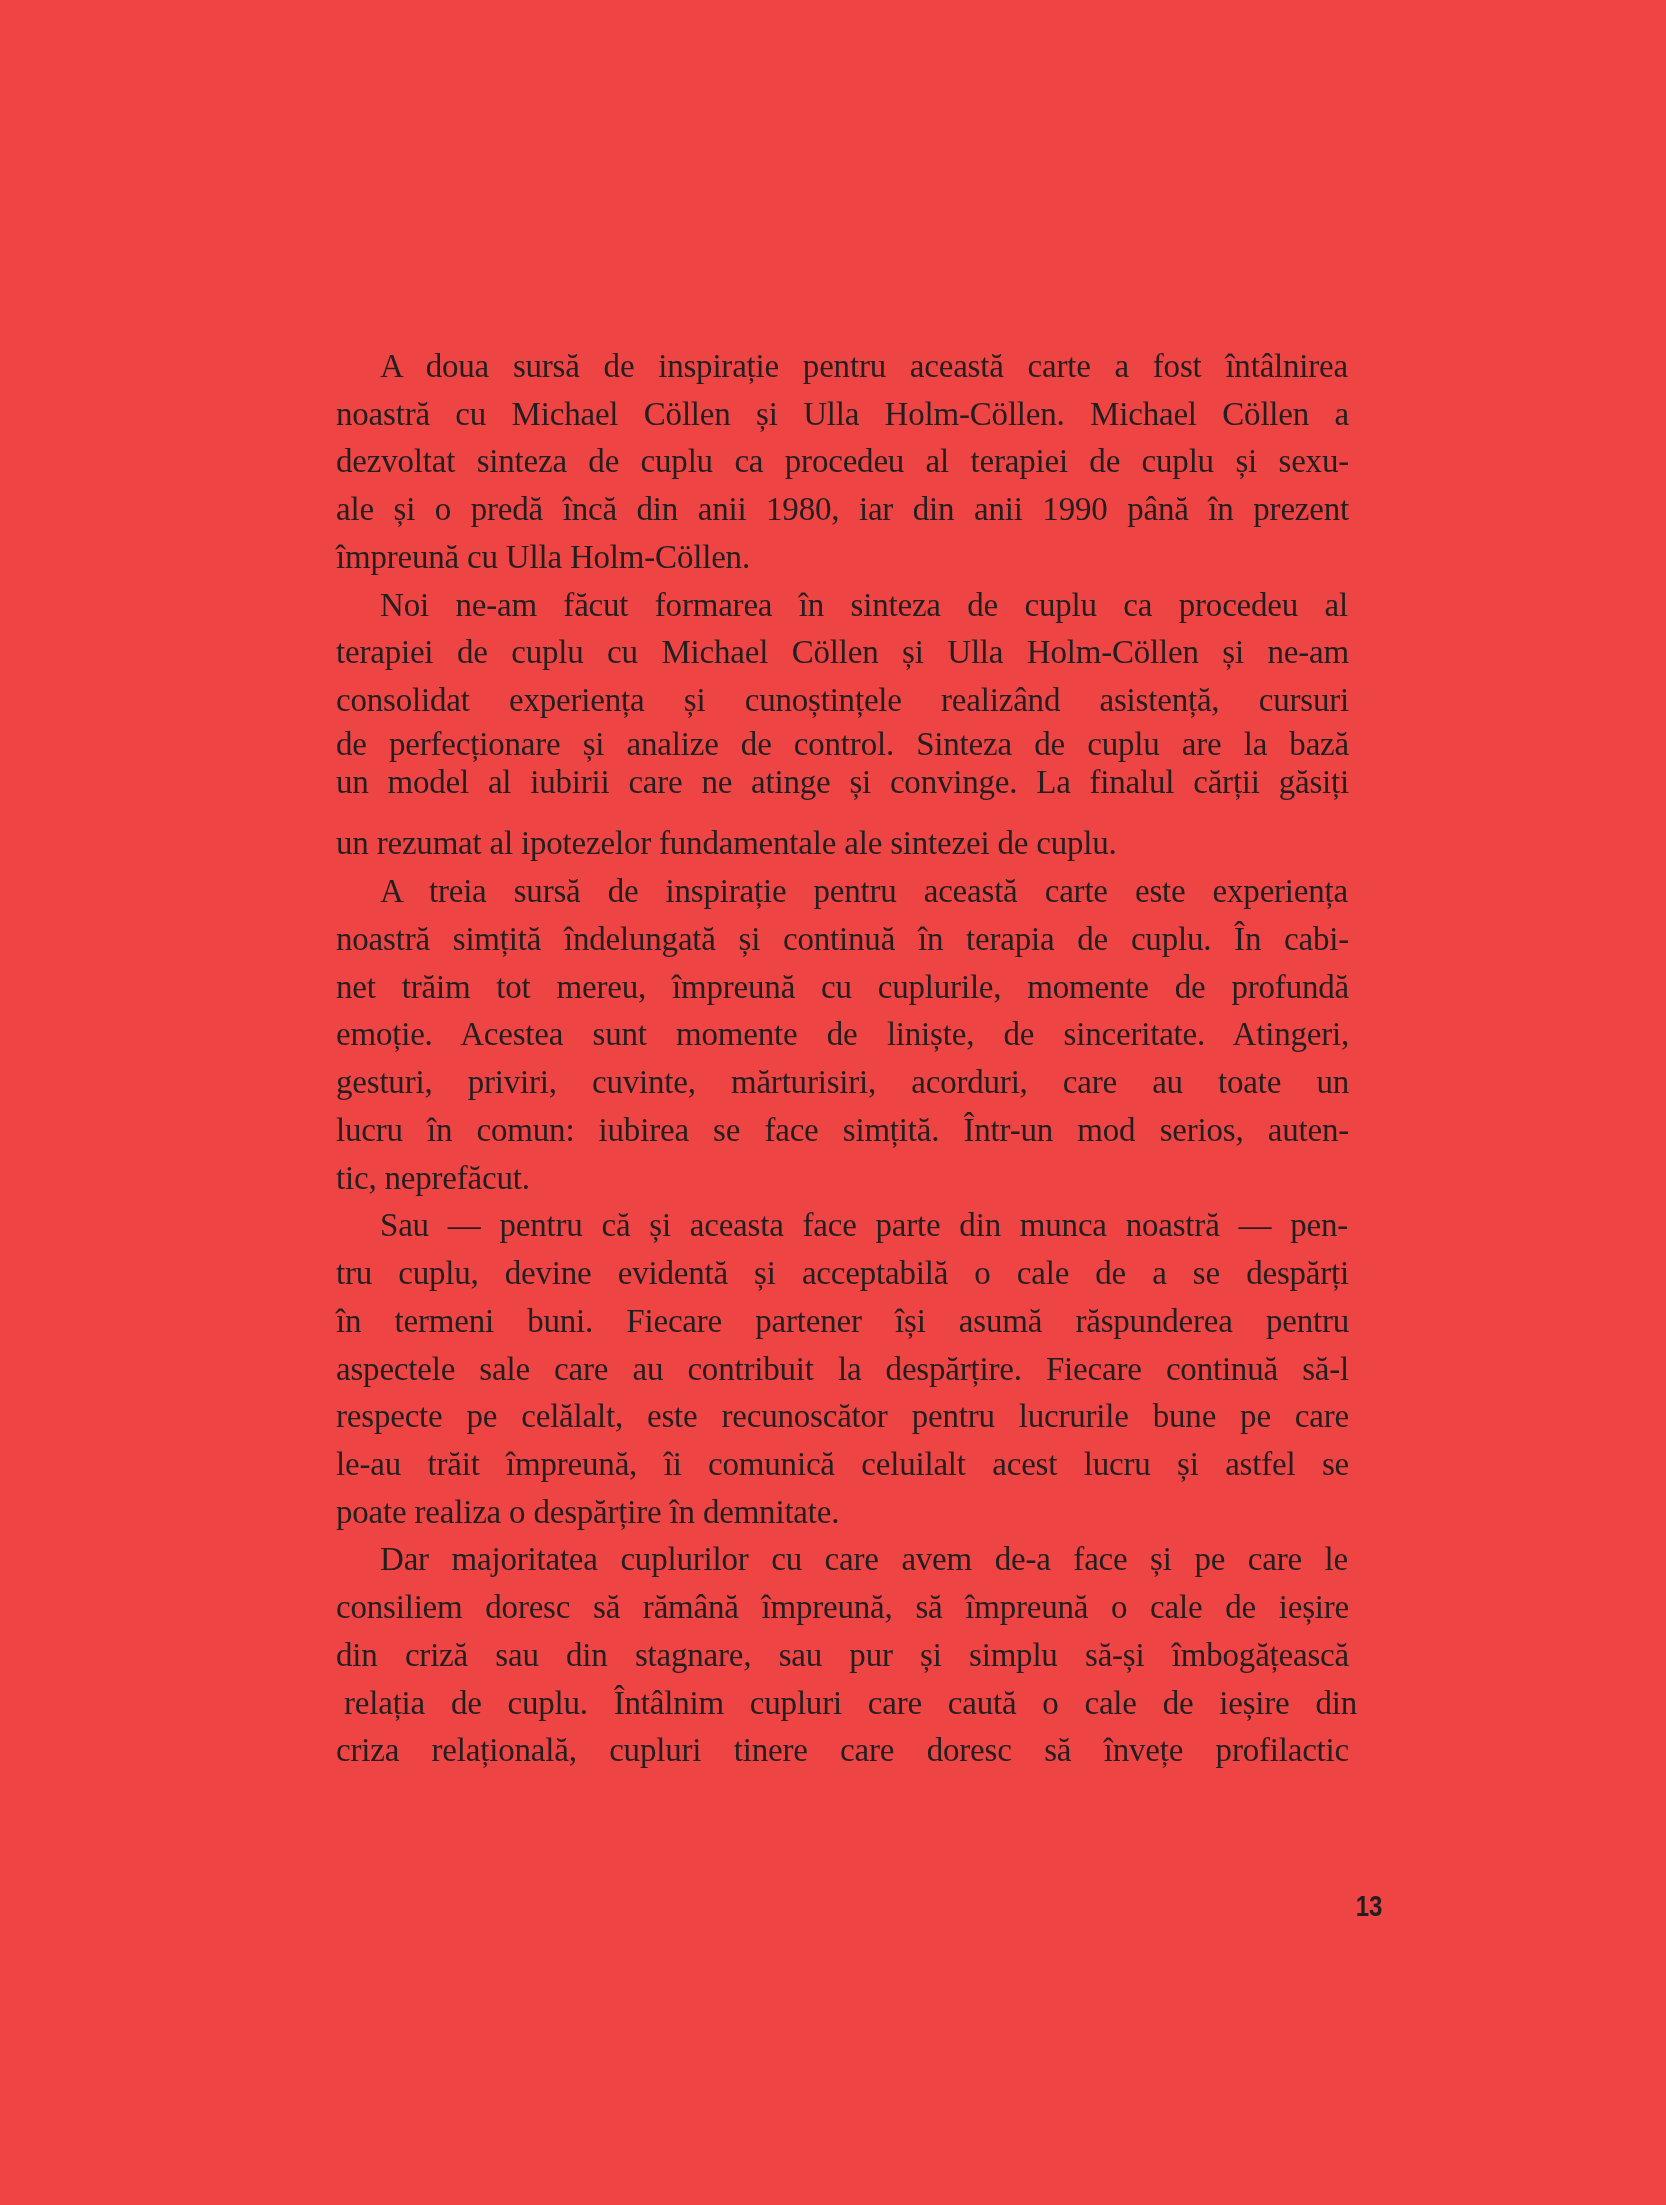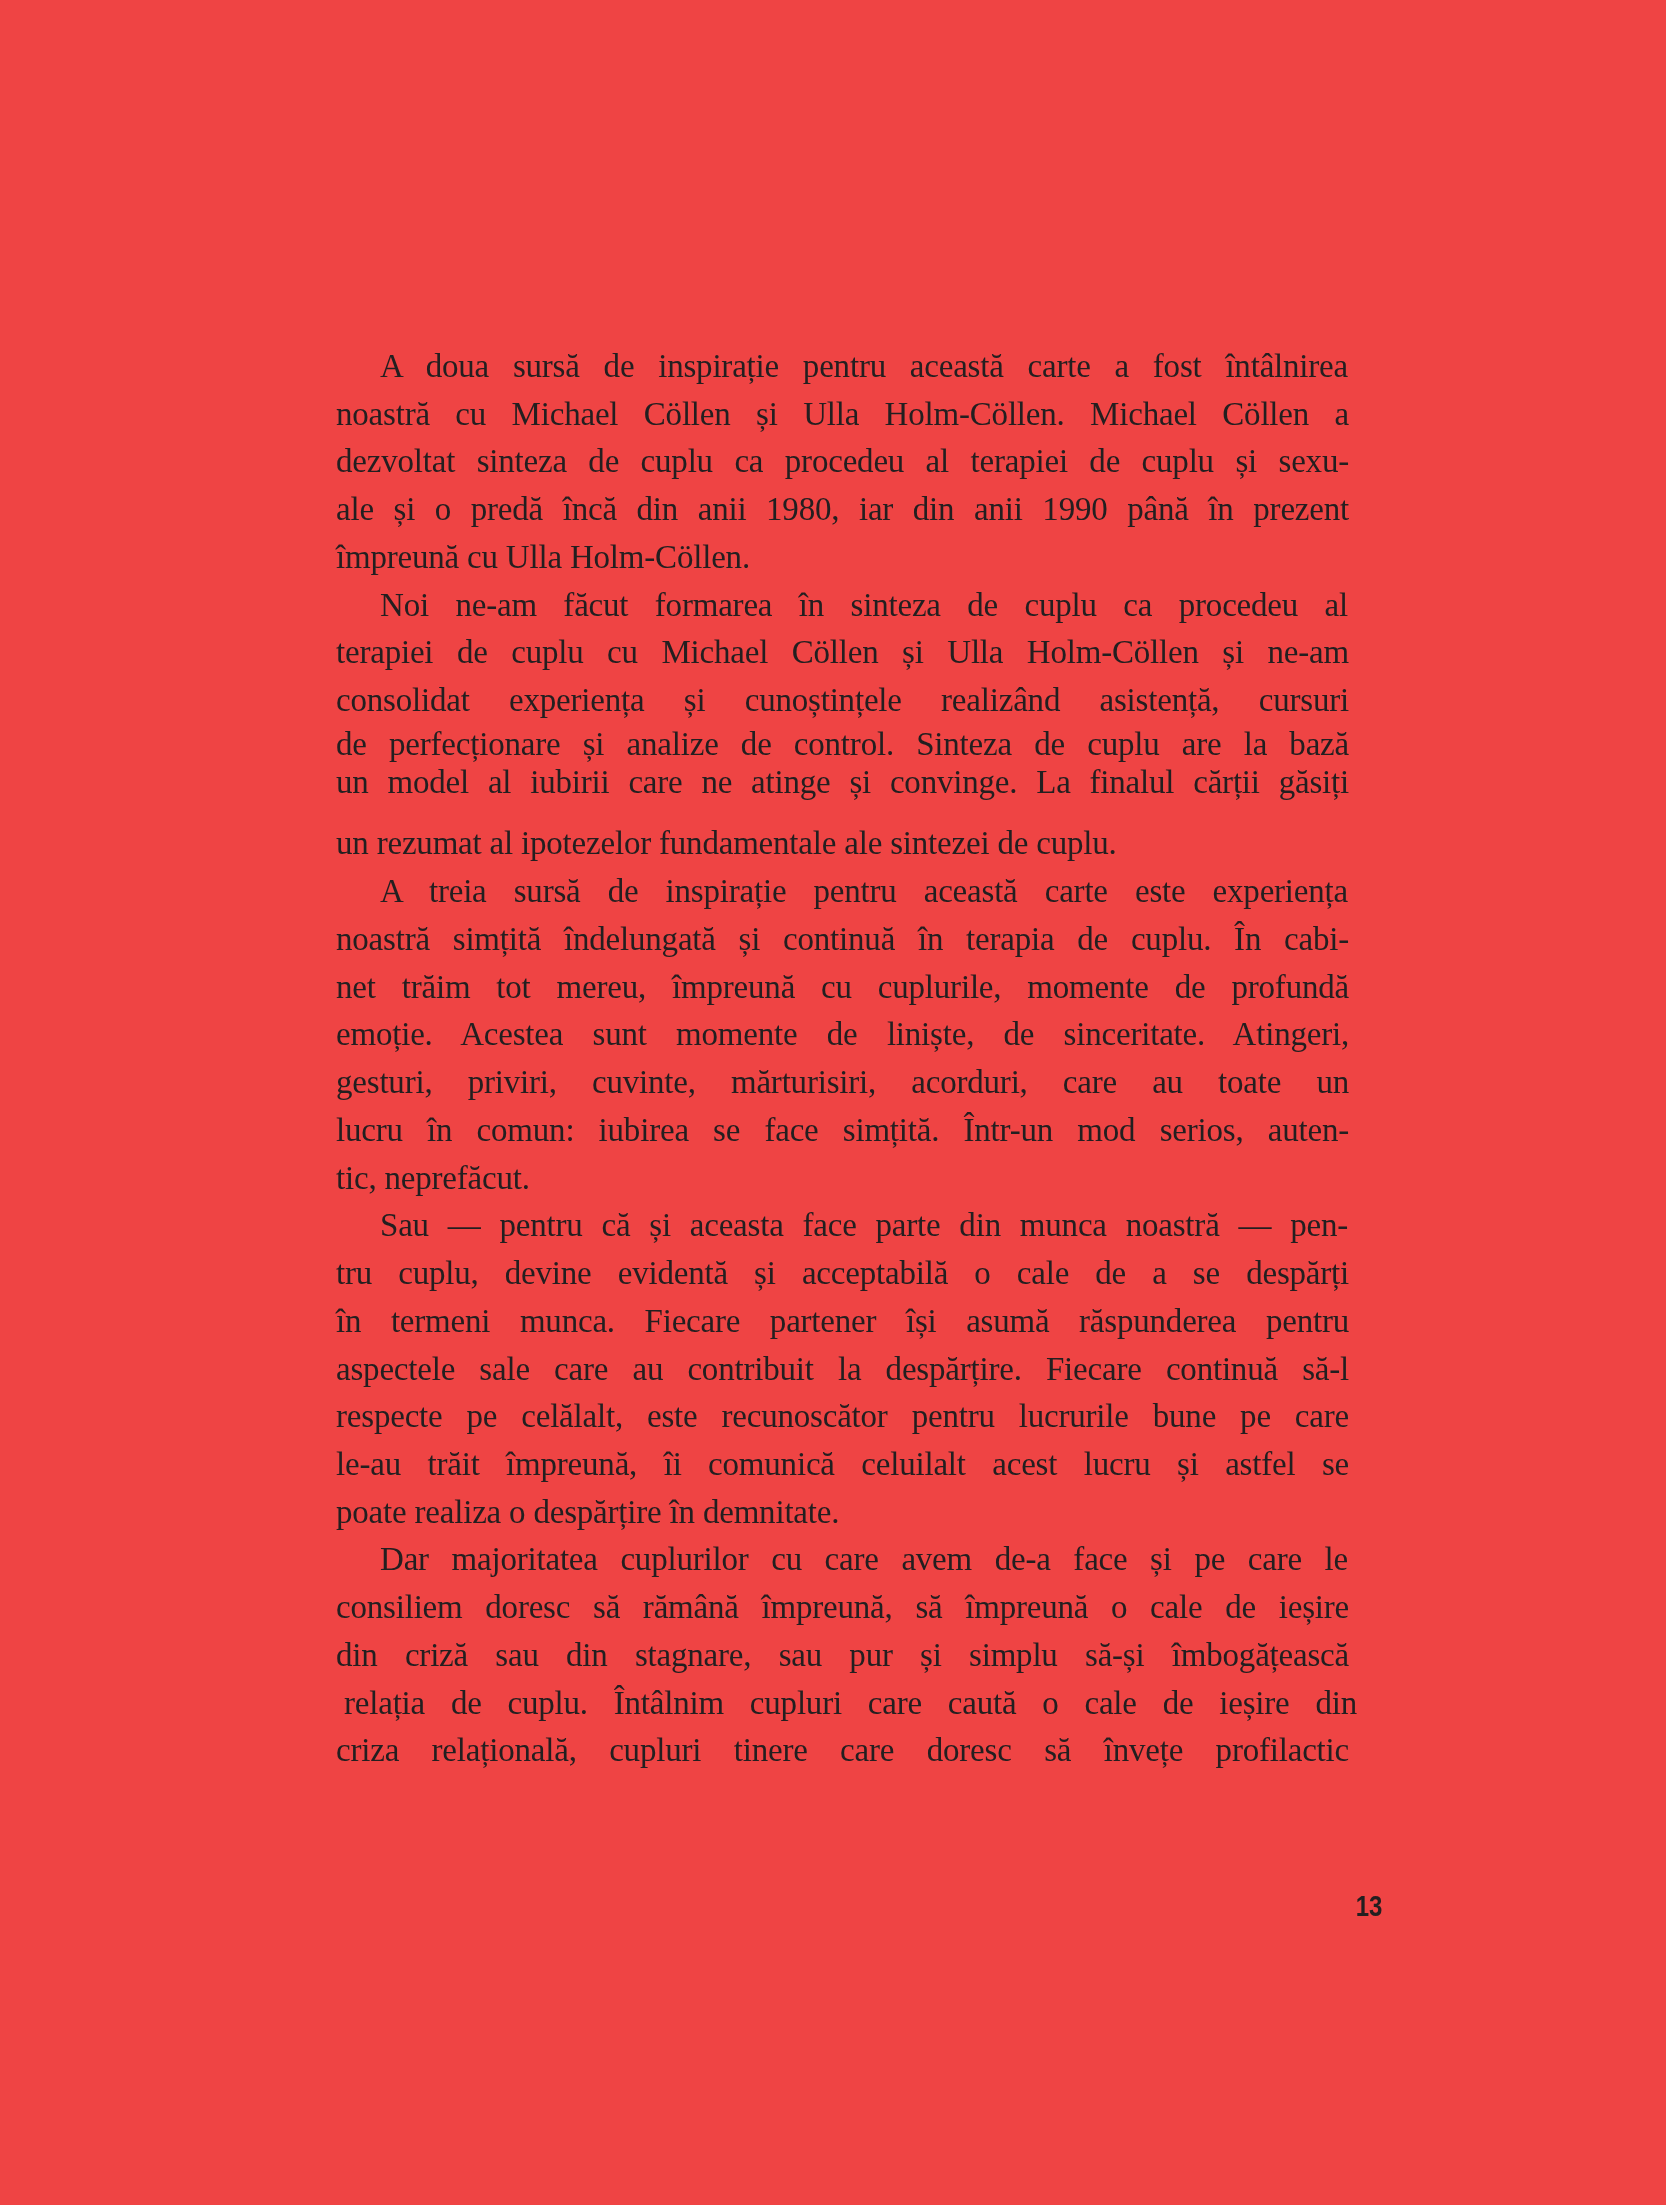--- a/index.html
+++ b/index.html
@@ -58,21 +58,21 @@
         <div class="line" style="top: 573px;">noastră simțită îndelungată și continuă în terapia de cuplu. În cabi-</div>
         <div class="line" style="top: 621px;">net trăim tot mereu, împreună cu cuplurile, momente de profundă</div>
         <div class="line" style="top: 668px;">emoție. Acestea sunt momente de liniște, de sinceritate. Atingeri,</div>
         <div class="line" style="top: 716px;">gesturi, priviri, cuvinte, mărturisiri, acorduri, care au toate un</div>
         <div class="line" style="top: 764px;">lucru în comun: iubirea se face simțită. Într-un mod serios, auten-</div>
         <div class="line last" style="top: 812px;">tic, neprefăcut.</div>
       </div>
       <div>
         <div class="line indent" style="top: 859px;">Sau — pentru că și aceasta face parte din munca noastră — pen-</div>
         <div class="line" style="top: 907px;">tru cuplu, devine evidentă și acceptabilă o cale de a se despărți</div>
-        <div class="line" style="top: 955px;">în termeni munca. Fiecare partener își asumă răspunderea pentru</div>
+        <div class="line" style="top: 955px;">în termeni buni. Fiecare partener își asumă răspunderea pentru</div>
         <div class="line" style="top: 1003px;">aspectele sale care au contribuit la despărțire. Fiecare continuă să-l</div>
         <div class="line" style="top: 1050px;">respecte pe celălalt, este recunoscător pentru lucrurile bune pe care</div>
         <div class="line" style="top: 1098px;">le-au trăit împreună, îi comunică celuilalt acest lucru și astfel se</div>
         <div class="line last" style="top: 1146px;">poate realiza o despărțire în demnitate.</div>
       </div>
       <div>
         <div class="line indent" style="top: 1193px;">Dar majoritatea cuplurilor cu care avem de-a face și pe care le</div>
         <div class="line" style="top: 1241px;">consiliem doresc să rămână împreună, să împreună o cale de ieșire</div>
         <div class="line" style="top: 1289px;">din criză sau din stagnare, sau pur și simplu să-și îmbogățească</div>
         <div class="line" style="top: 1337px; margin-left: 8px;">relația de cuplu. Întâlnim cupluri care caută o cale de ieșire din</div>

